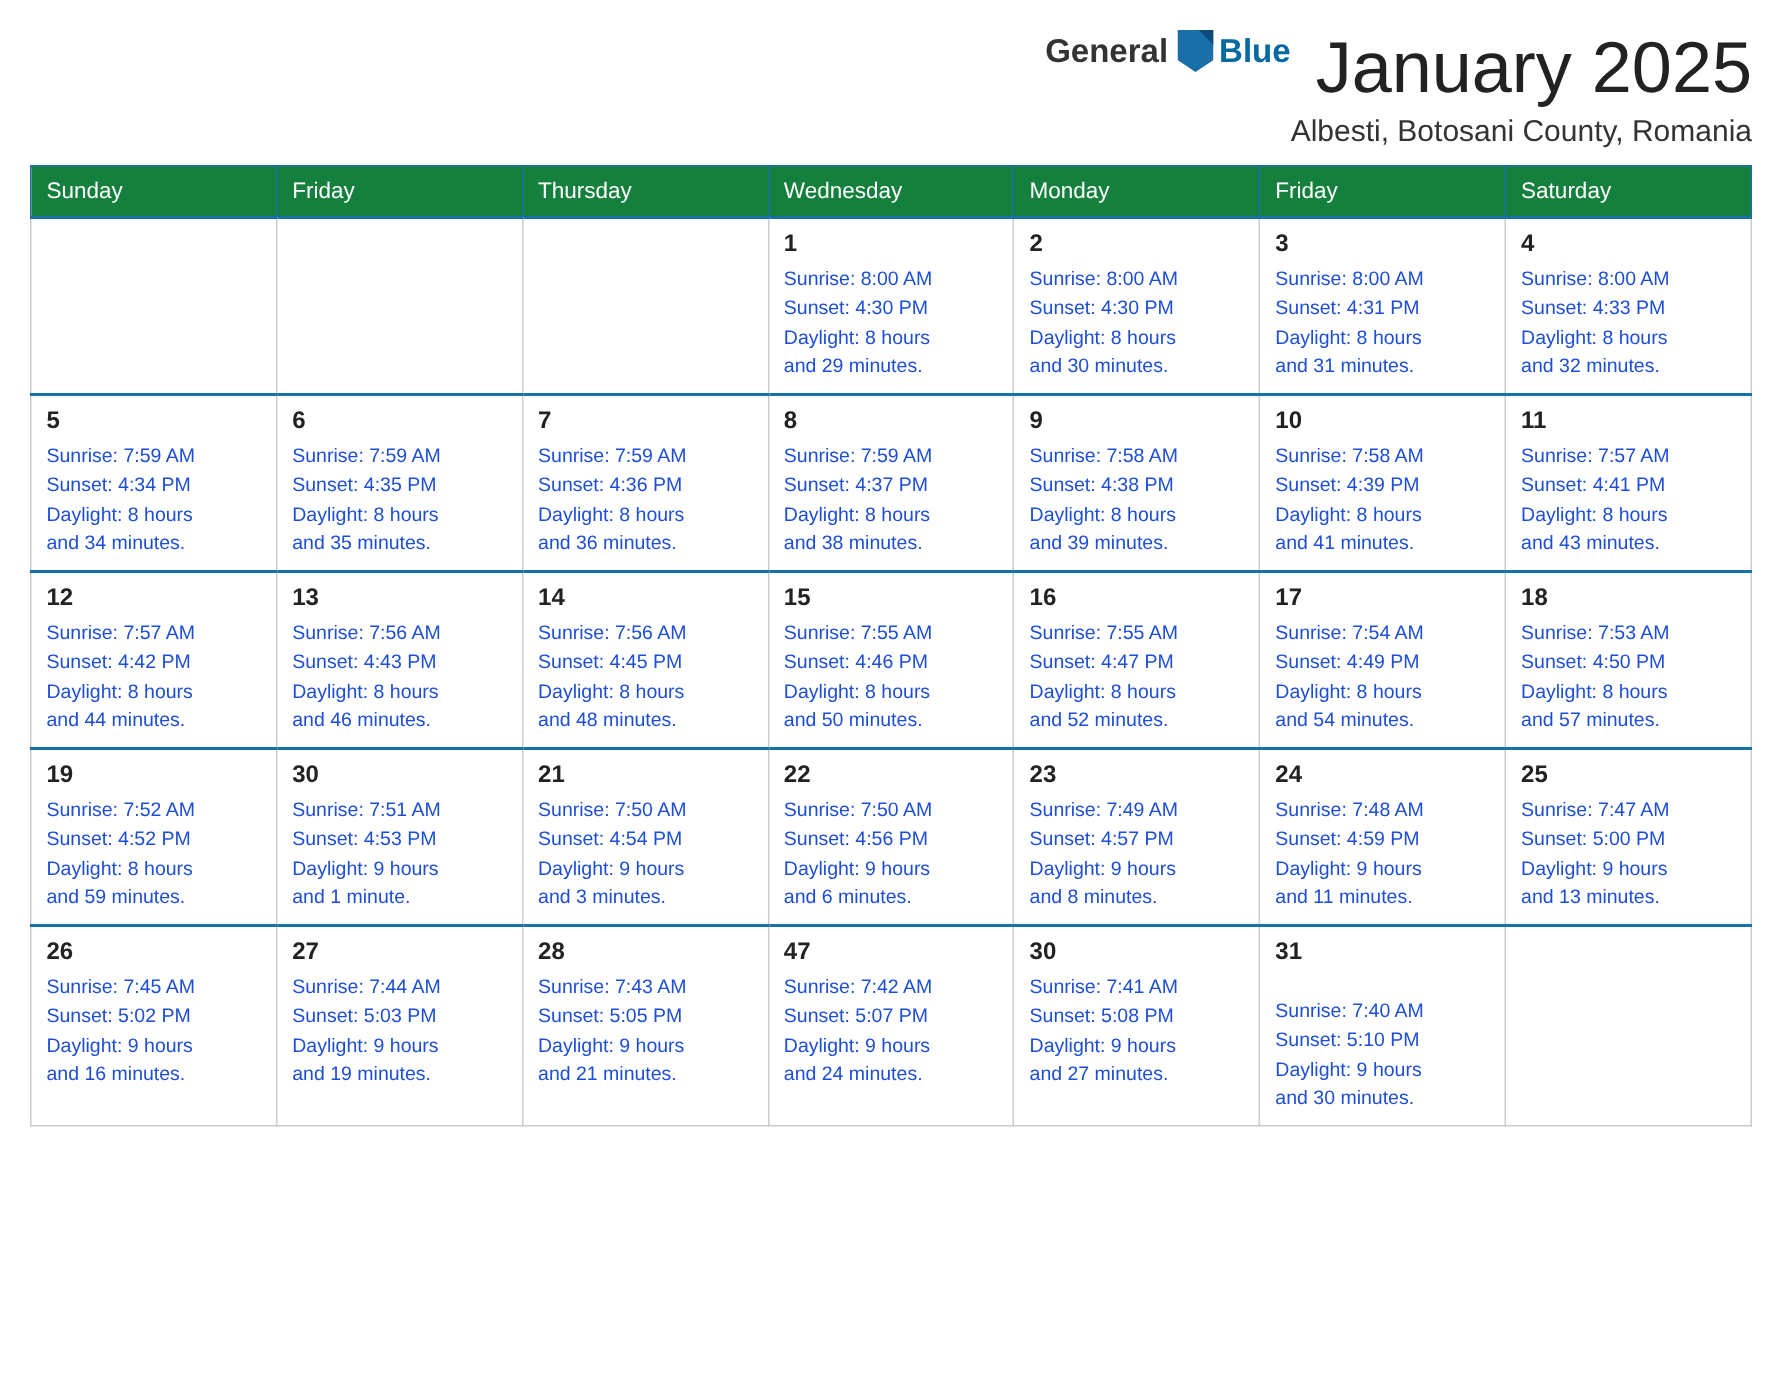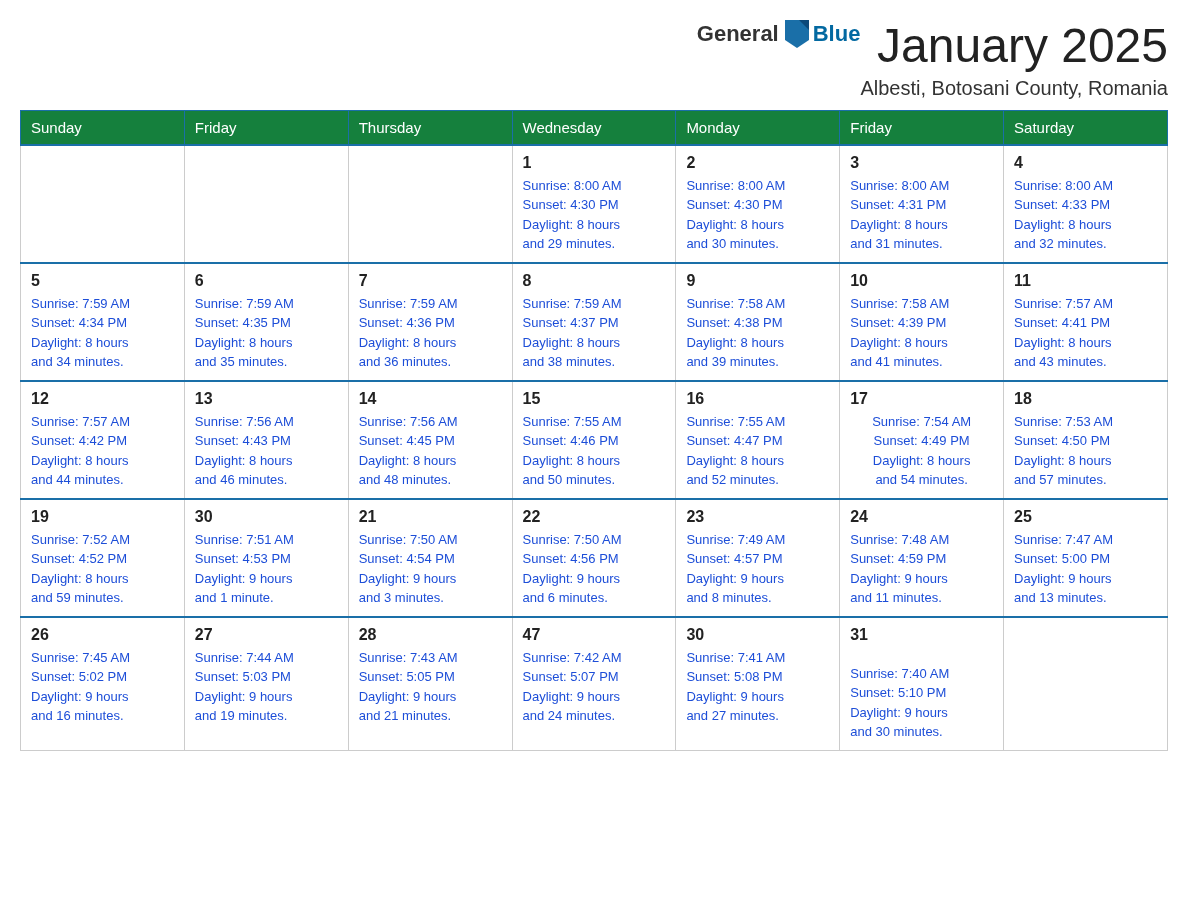--- a/index.html
+++ b/index.html
@@ -236,21 +236,21 @@
         </td>
         <td>
           <span class="day-number">16</span>
           <div class="day-info" style="white-space: pre-line;">Sunrise: 7:55 AM
 Sunset: 4:47 PM
 Daylight: 8 hours
 and 52 minutes.</div>
         </td>
         <td>
           <span class="day-number">17</span>
-          <div class="day-info" style="white-space: pre-line; text-align: center;">Sunrise: 7:54 AM
+          <div class="day-info" style="white-space: pre-line;">Sunrise: 7:54 AM
 Sunset: 4:49 PM
 Daylight: 8 hours
 and 54 minutes.</div>
         </td>
         <td>
           <span class="day-number">18</span>
           <div class="day-info" style="white-space: pre-line;">Sunrise: 7:53 AM
 Sunset: 4:50 PM
 Daylight: 8 hours
 and 57 minutes.</div>

